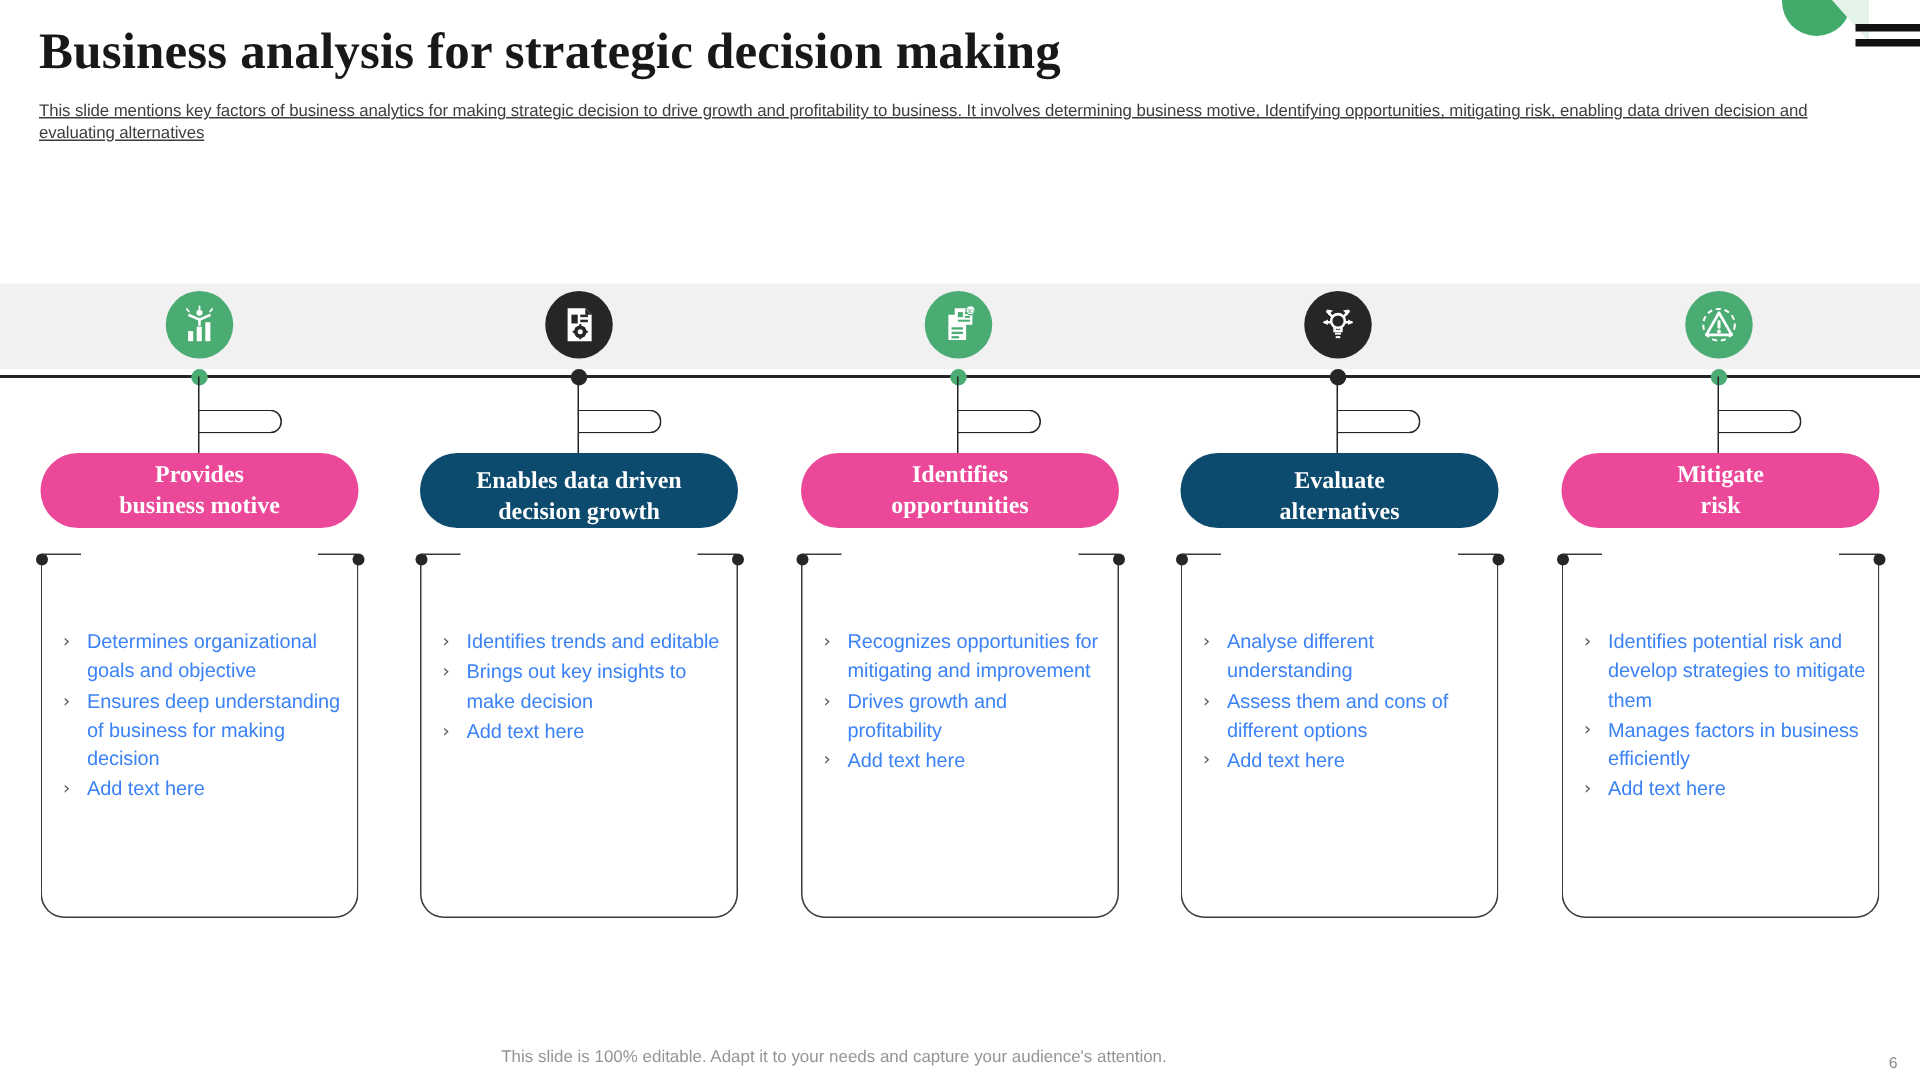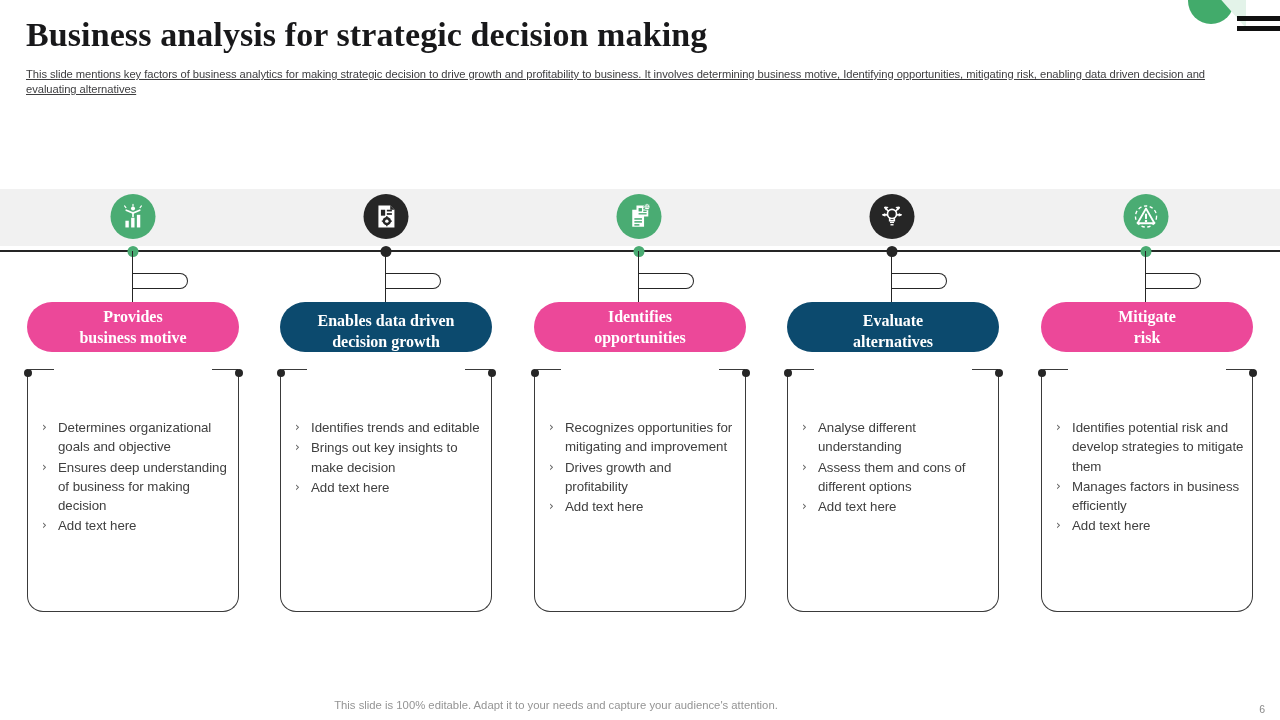--- a/index.html
+++ b/index.html
@@ -101,21 +101,21 @@
     position: absolute; top: -1px; height: 1.1px; background: #3a3a3a;
   }
 
   .bullets { position: absolute; left: 14px; right: 8px; top: 48px; }
   .bullet { display: flex; margin-bottom: 1px; }
   .bullet .chev {
     flex: 0 0 auto; width: 16px; font-size: 12px; color: #5a5a5a;
     line-height: 19.3px; font-family: "DejaVu Sans", sans-serif;
   }
   .bullet .btxt {
-    font-size: 13.3px; line-height: 19.3px; color: #404040; letter-spacing: -0.05px;
+    font-size: 13.3px; line-height: 19.3px; color: #3b82f6; letter-spacing: -0.05px;
   }
 
   
   .footer-note {
     position: absolute; top: 699px; left: 0; width: 1112px; text-align: center;
     font-size: 11.3px; color: #949494;
   }
   .page-num {
     position: absolute; top: 703px; right: 15px; font-size: 10.5px; color: #8a8a8a;
   }

